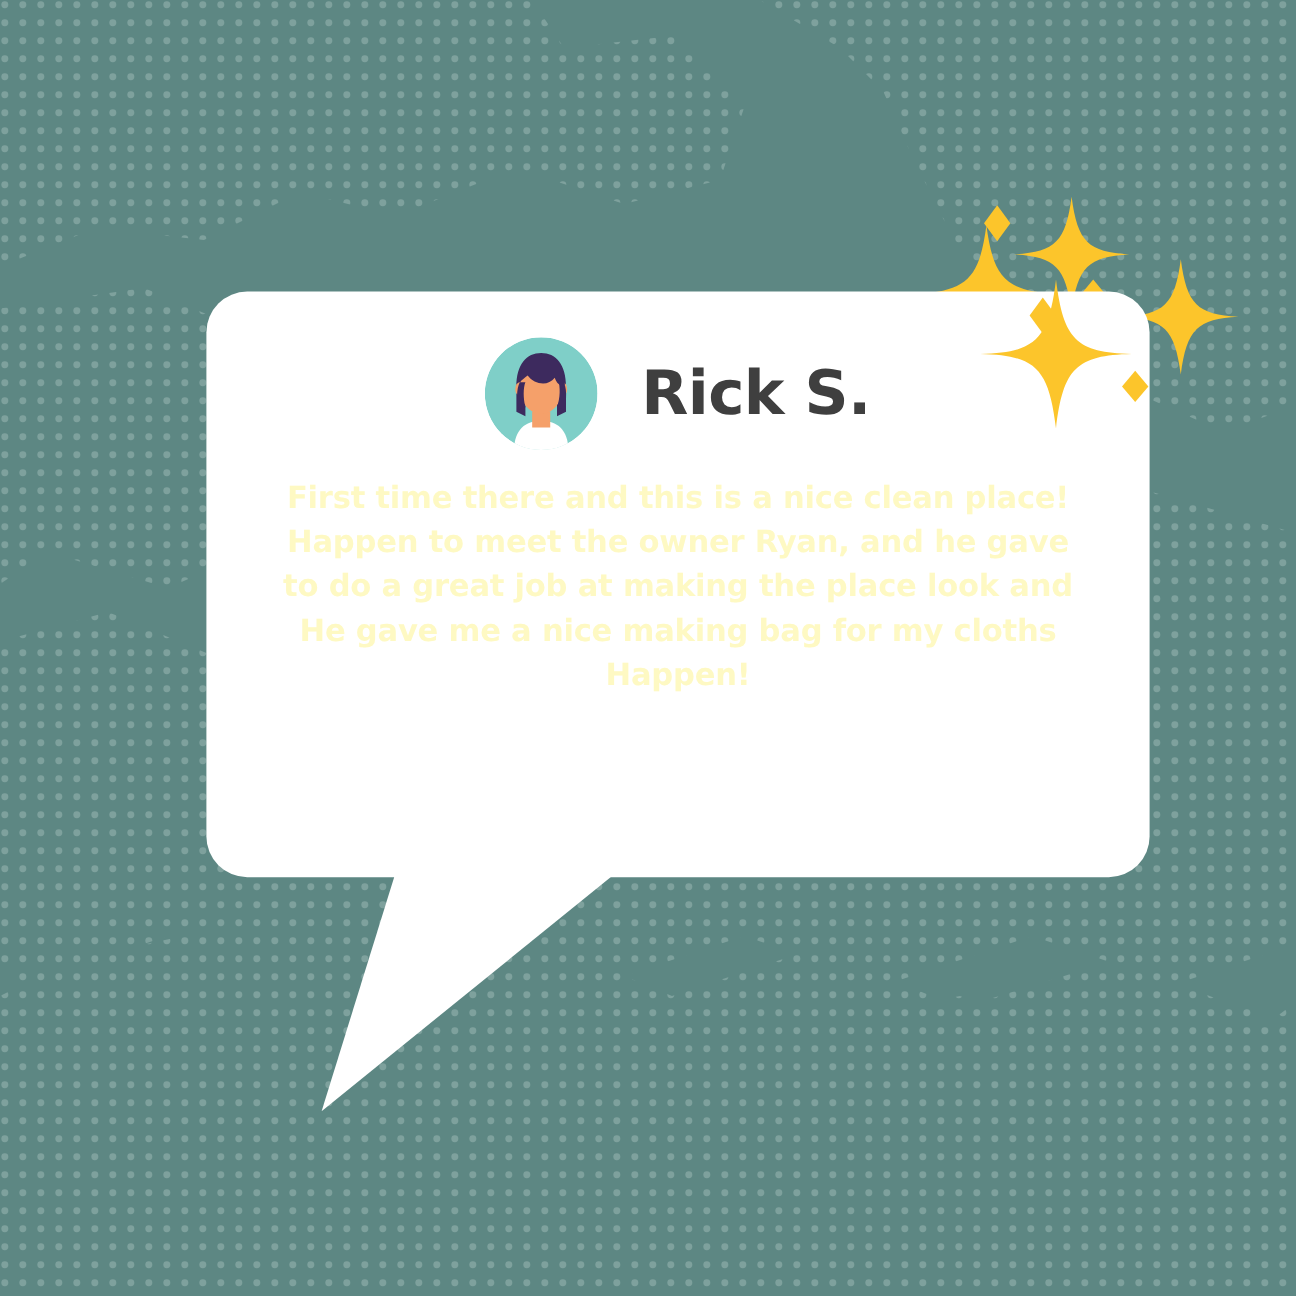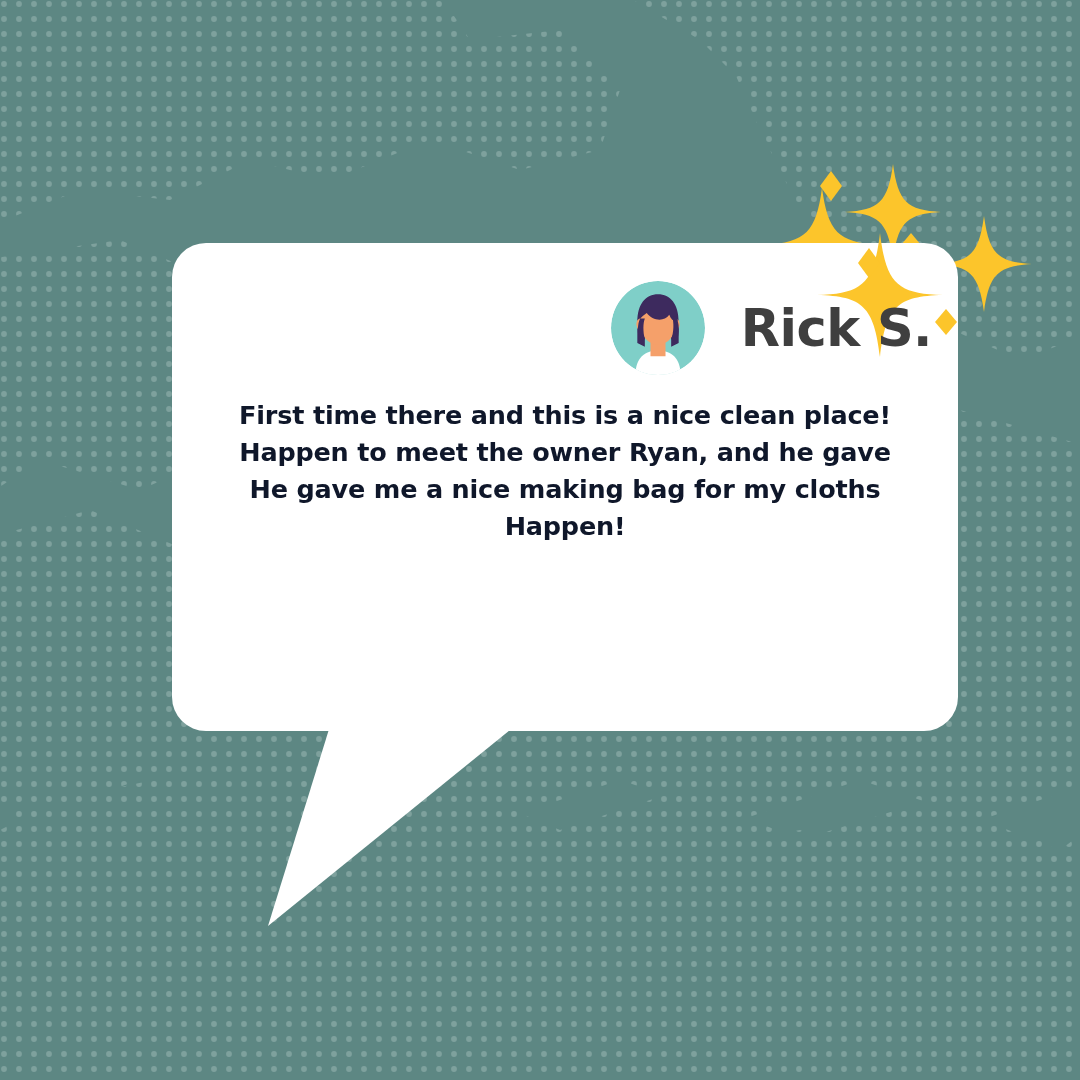--- a/index.html
+++ b/index.html
@@ -41,21 +41,21 @@
     display:flex;
     flex-direction:column;
     align-items:center;
     padding:38px 26px 0 26px;
   }
 
   
   .header-row {
     display:flex;
     align-items:center;
-    justify-content:flex-end;
+    justify-content:center;
     width:100%;
     gap:36px;
     margin-bottom:22px;
   }
 
   .avatar {
     width:94px; height:94px;
     flex:0 0 94px;
     border-radius:50%;
     overflow:hidden;
@@ -72,21 +72,21 @@
     white-space:nowrap;
   }
 
   
   .review-body {
     width:100%;
     text-align:center;
     font-family:"DejaVu Sans", sans-serif;
     font-size:25.5px;
     font-weight:bold;
-    color:#0f172a;
+    color:#fef9c3;
     line-height:37px;
     letter-spacing:-0.2px;
   }
   .review-body .line { display:block; white-space:nowrap; }
 
   
   .sparkles {
     position:absolute;
     left:0; top:0;
     width:1080px; height:1080px;
@@ -187,19 +187,20 @@
           <path d="M 31 40 C 28 46 28 56 30 64 L 36 62 C 34 54 34 45 36 40 Z" fill="#3d2a5e"></path>
         </svg>
       </div>
 
       <div class="reviewer-name">Rick S.</div>
     </div>
 
     <div class="review-body">
       <span class="line">First time there and this is a nice clean place!</span>
       <span class="line">Happen to meet the owner Ryan, and he gave</span>
+      <span class="line">to do a great job at making the place look and</span>
       <span class="line">He gave me a nice making bag for my cloths</span>
       <span class="line">Happen!</span>
     </div>
 
   </div>
 
 </div>
 
 </body></html>

